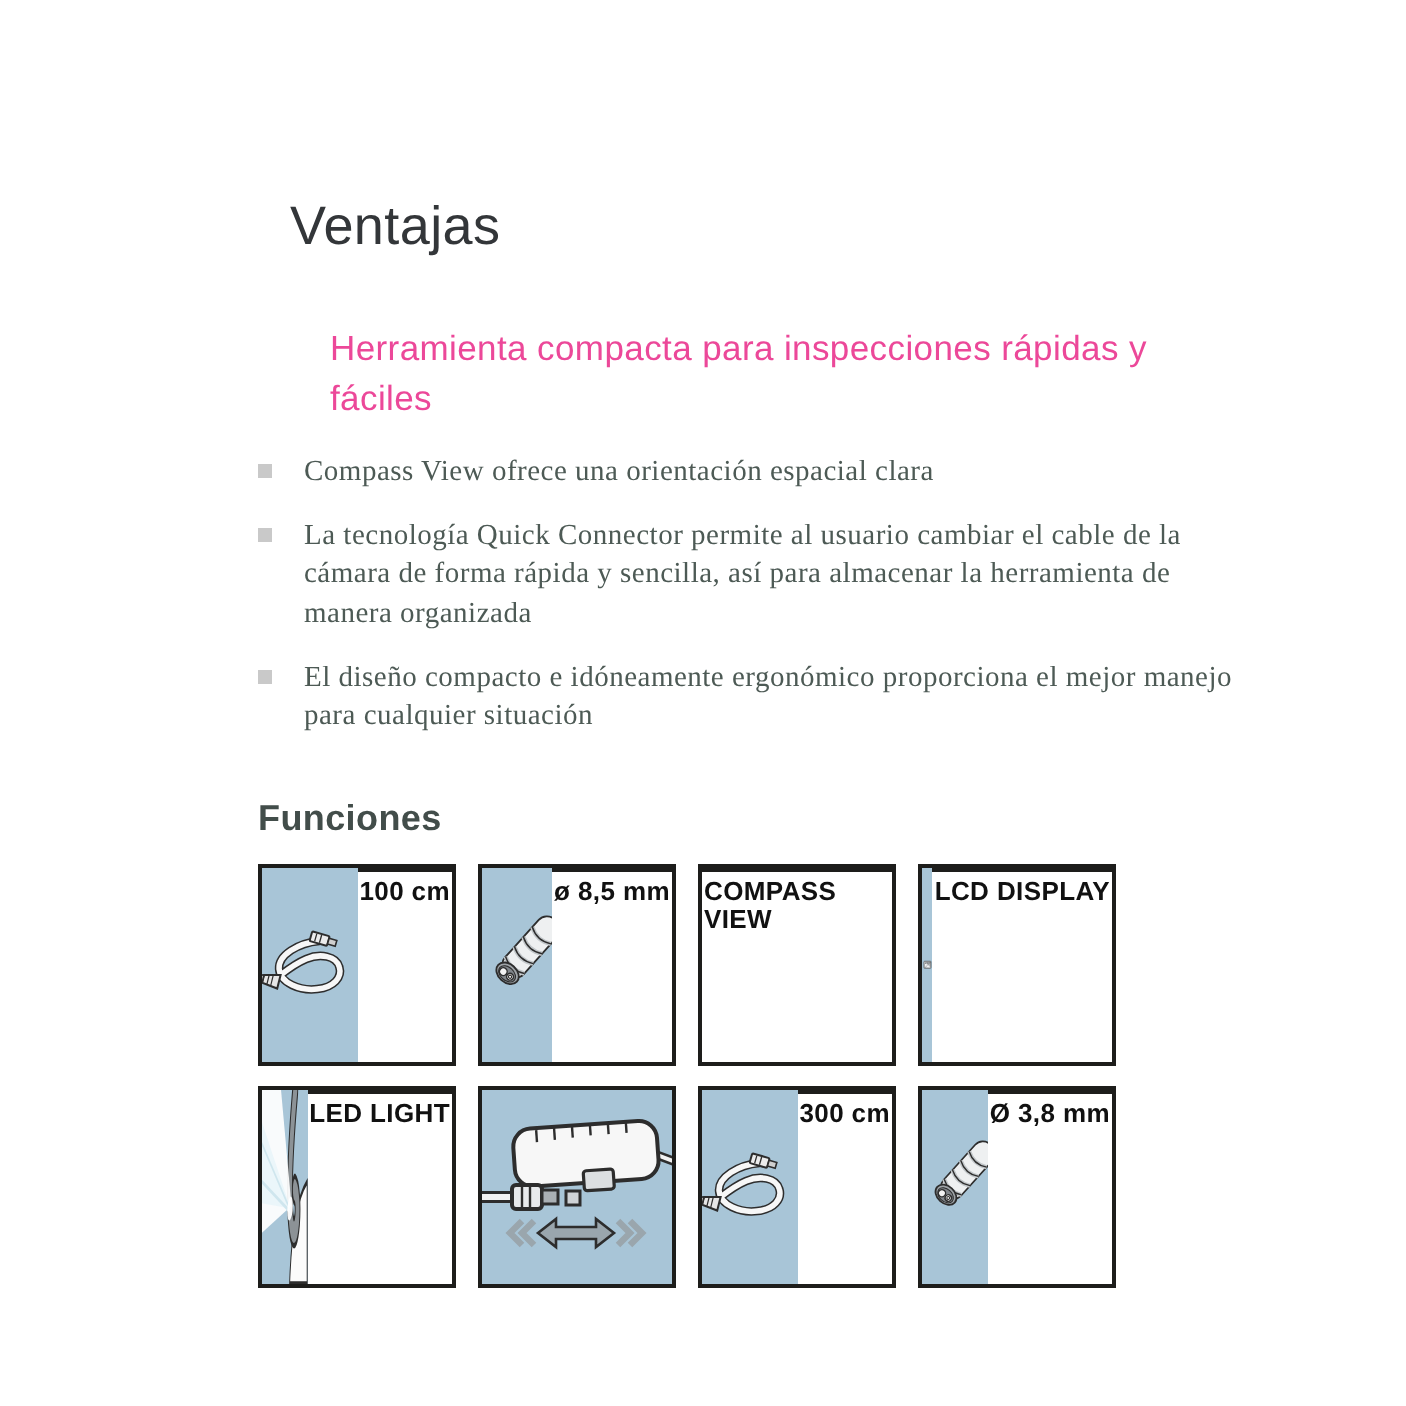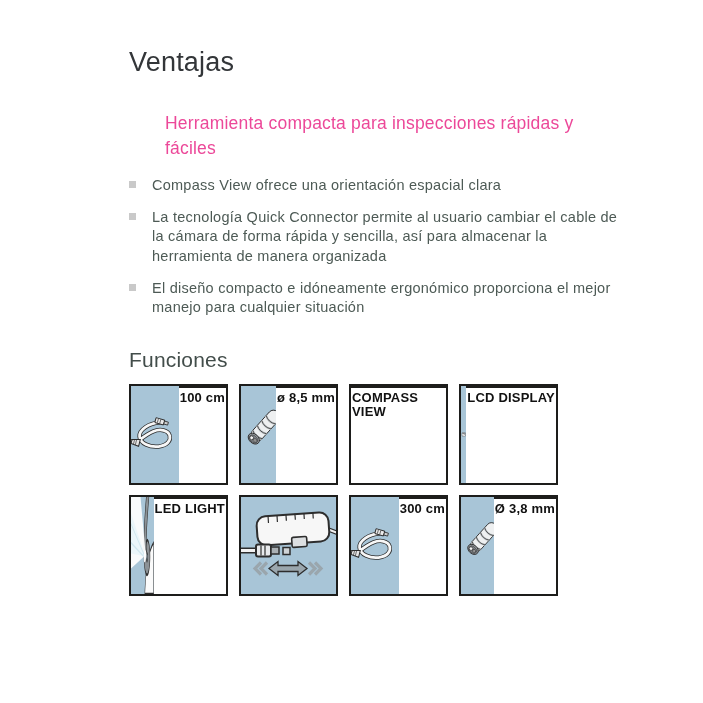--- a/index.html
+++ b/index.html
@@ -3,39 +3,39 @@
 <meta charset="utf-8">
 <style>
   html,body{margin:0;padding:0;background:#fff;}
   .page{
     position:relative;width:703px;height:703px;overflow:hidden;
     background:var(--page-bg,#fff);
     font-family:"Liberation Sans",sans-serif;
   }
   .content{padding-left:129px;padding-right:80px;}
   .adv-title{
-    margin:0;padding-top:47px;
+    margin:16px;padding-top:82px;
     font-size:27px;font-weight:400;color:#333639;letter-spacing:.2px;
   }
   .adv-subtitle{
     margin-top:33px;max-width:470px;
     font-size:17.5px;line-height:1.42;font-weight:400;color:#ec4899;letter-spacing:.2px;margin-left:36px;
   }
-  .bullets{margin-top:15px;}
+  .bullets{margin-top:15px;font-family:Liberation Serif, serif;}
   .bullet{display:flex;margin-bottom:13px;max-width:500px;}
   .bullet-marker{
     flex:0 0 7px;width:7px;height:7px;background:#c9c9c9;margin-top:5px;
   }
   .bullet-text{
     margin-left:16px;max-width:478px;
     font-size:14.5px;line-height:1.33;color:#4d5a55;letter-spacing:.25px;
   }
   .func-title{
     margin:31px 0 0 0;
-    font-size:21px;font-weight:400;color:#424d4a;letter-spacing:.2px;
+    font-size:18px;font-weight:700;color:#424d4a;letter-spacing:.2px;
   }
   .tiles{
     margin-top:12px;
     display:grid;grid-template-columns:repeat(4,99px);grid-template-rows:101px 101px;
     column-gap:11px;row-gap:10px;
   }
   .tile{
     display:flex;flex-direction:row;box-sizing:border-box;
     border:2px solid var(--tile-border,#1d1d1b);background:var(--label-bg,#fff);
   }

